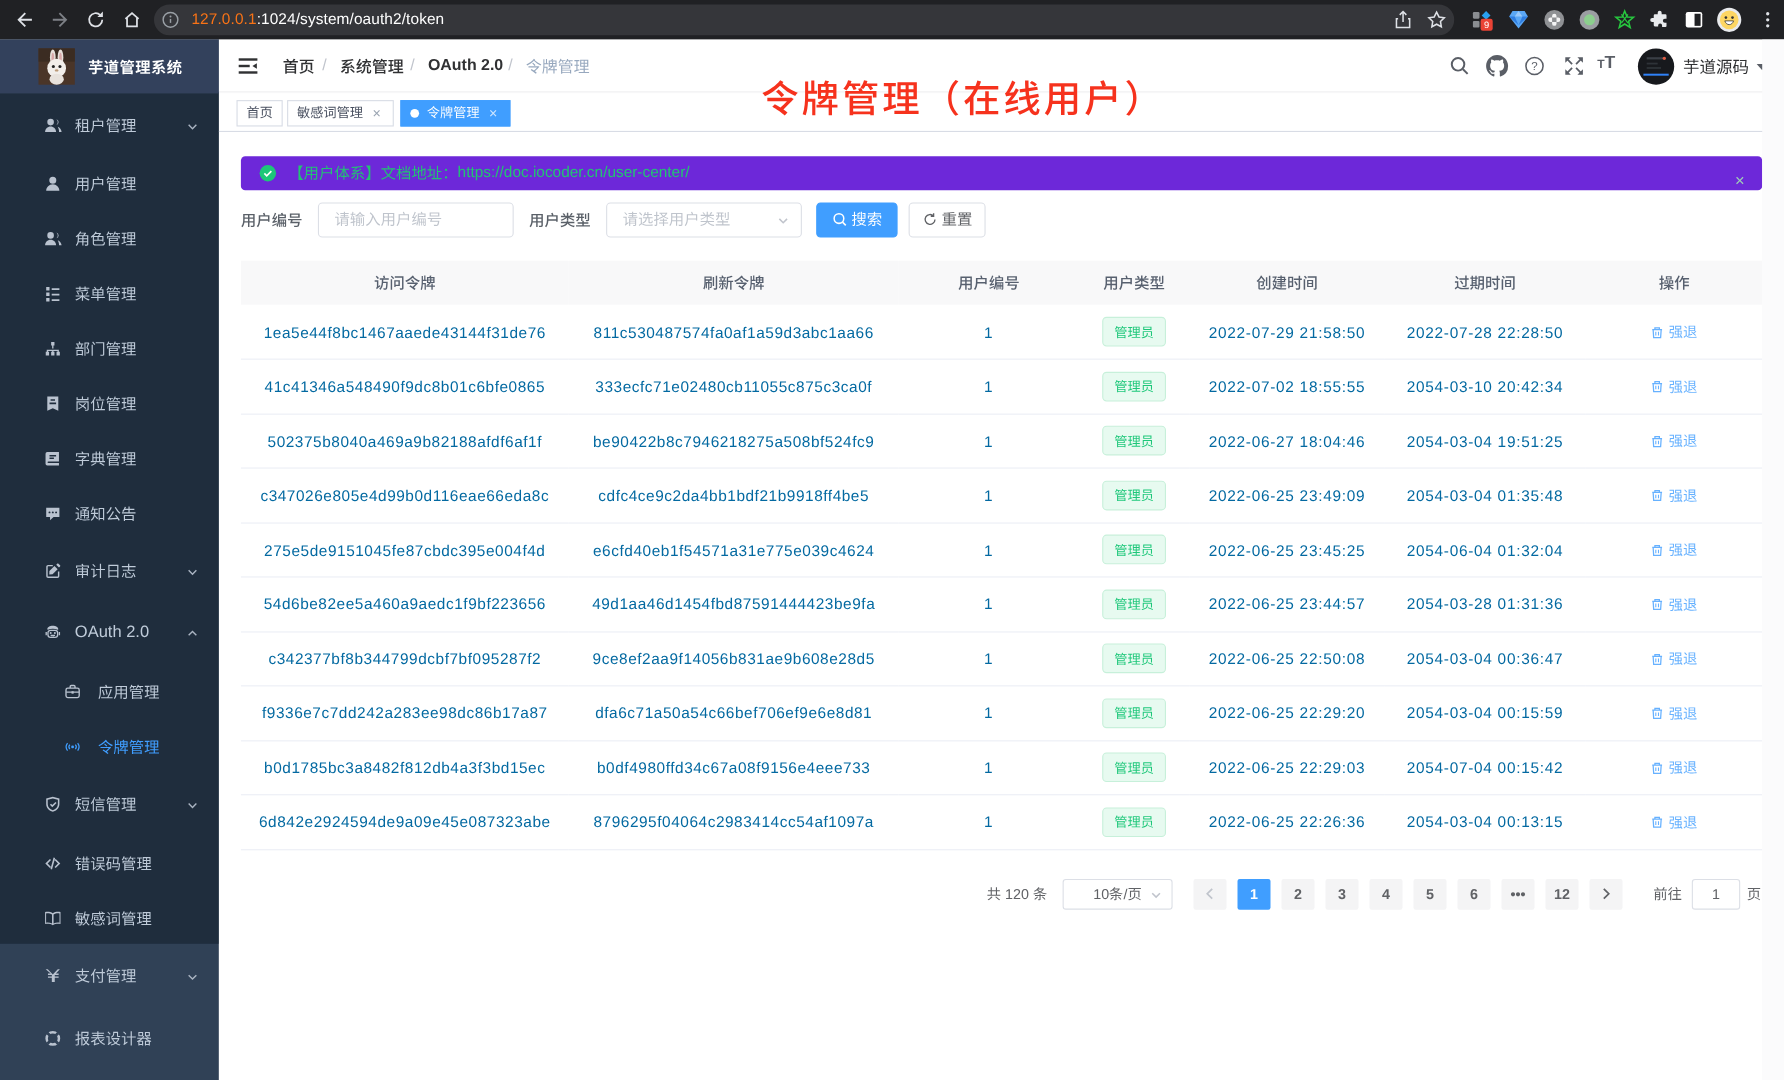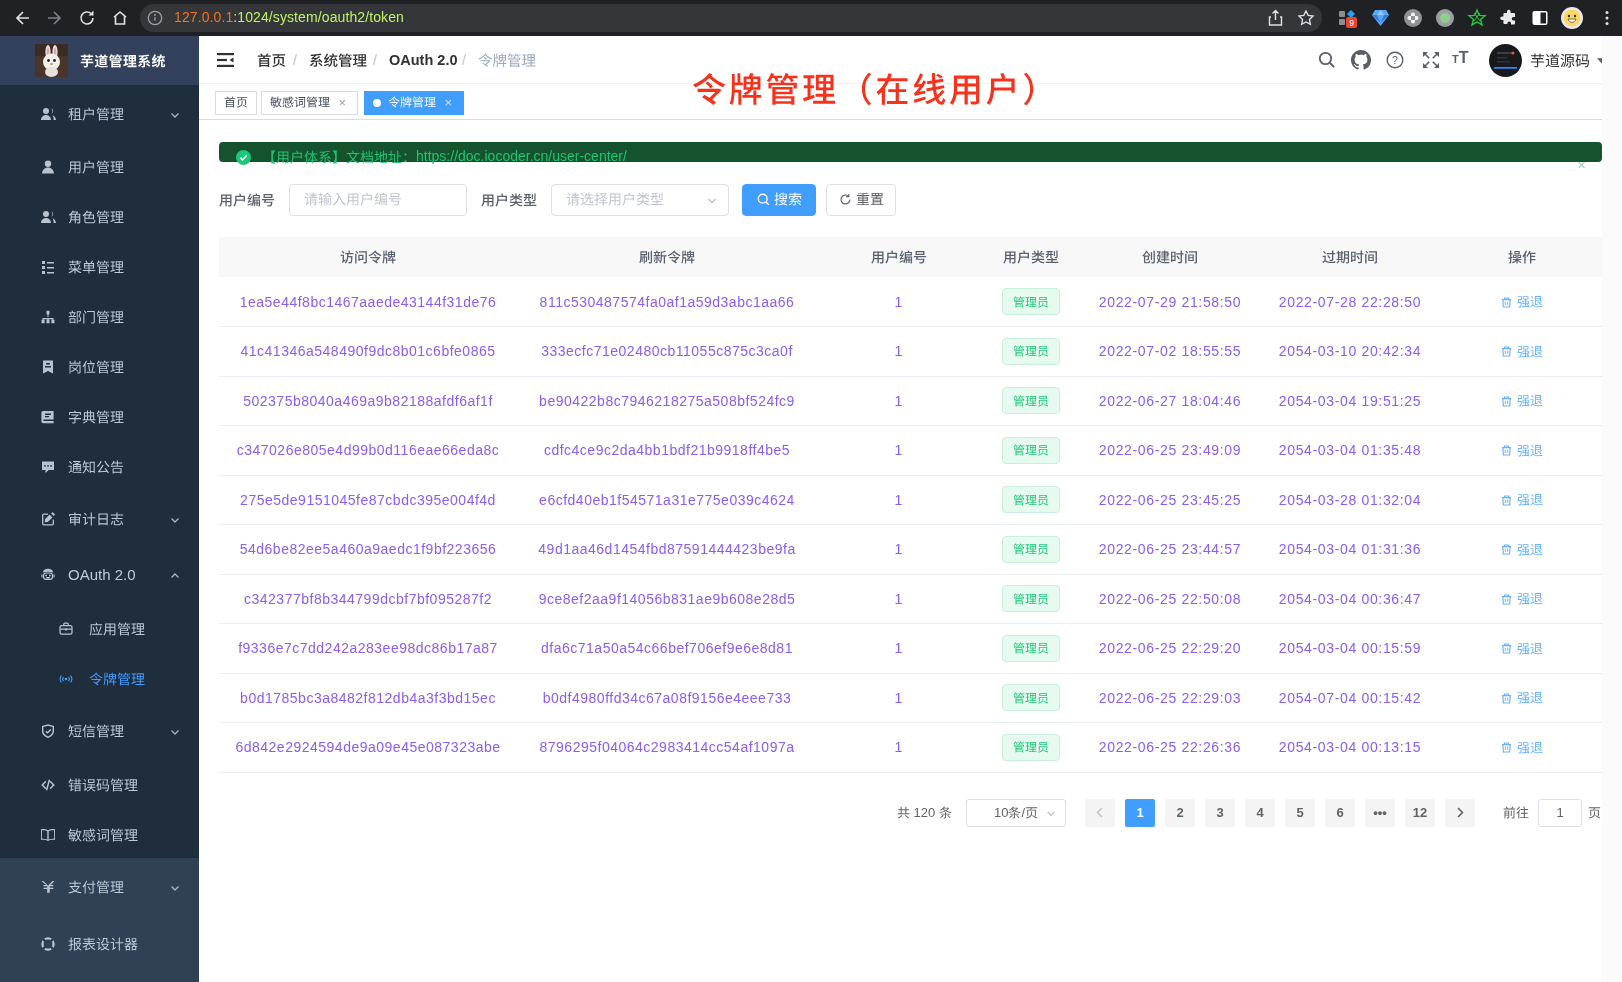--- a/index.html
+++ b/index.html
@@ -18,26 +18,26 @@
 .bc {position:absolute;top:0;line-height:48px;font-size:14.5px;color:#303133;}
 .bc b {font-weight:600;}
 .bc.sep {color:#c0c4cc;}
 .ni {position:absolute;}
 .tagsbar {position:absolute;left:199px;top:85px;width:1423px;height:35px;background:#fff;border-bottom:1px solid #d8dce5;box-shadow:0 1px 3px 0 rgba(0,0,0,.08);}
 .tab {position:absolute;top:6px;height:24px;line-height:22px;border:1px solid #d8dce5;background:#fff;color:#495060;font-size:12px;padding:0 8px;display:inline-block;}
 .tab .x {font-style:normal;color:#9aa4b1;margin-left:2px;font-size:13px;display:inline-block;width:14px;text-align:center;}
 .tab.active {background:#409eff;border-color:#409eff;color:#fff;}
 .tab .dot {display:inline-block;width:8px;height:8px;border-radius:50%;background:#fff;margin-right:7px;}
 .content {position:absolute;left:199px;top:120px;width:1423px;height:862px;background:#fff;}
-.alert {position:absolute;left:219px;top:142px;width:1383px;height:20px;background:#14532d;border-radius:4px;font-size:14px;color:#22c373;line-height:31px;}
+.alert {position:absolute;left:219px;top:142px;width:1383px;height:31px;background:#6d28d9;border-radius:4px;font-size:14px;color:#22c373;line-height:31px;}
 .formrow {position:absolute;left:0;top:184px;width:1622px;height:32px;}
 .finput {position:absolute;top:0;height:32px;line-height:29px;border:1px solid #dcdfe6;border-radius:4px;background:#fff;font-size:14px;padding-left:14px;}
 .btn {position:absolute;top:0;height:32px;line-height:29px;border:1px solid #dcdfe6;border-radius:4px;background:#fff;font-size:14px;text-align:center;}
 .btn.primary {background:#409eff;border-color:#409eff;}
-.tbl {border-collapse:collapse;table-layout:fixed;font-size:14px;color:#8b5cf6;}
+.tbl {border-collapse:collapse;table-layout:fixed;font-size:14px;color:#0369a1;}
 .tbl th {height:40px;background:#f8f8f9;text-align:center;}
 .tbl td {height:49.5px;border-bottom:1px solid #ebeef5;text-align:center;font-weight:400;}
 .tbl td:nth-child(1),.tbl td:nth-child(2) {letter-spacing:.5px;}
 .tbl td:nth-child(5),.tbl td:nth-child(6) {letter-spacing:.65px;}
 .tag {display:inline-block;width:58px;height:27px;line-height:25px;background:#e7faf0;border:1px solid #c7f0da;border-radius:4px;}
 .del {font-size:13px;}
 .pag {position:absolute;left:219px;top:799px;width:1383px;height:28px;font-size:13px;color:#606266;}
 .psel {position:absolute;left:747px;width:100px;height:28px;line-height:26px;border:1px solid #dcdfe6;border-radius:3px;text-align:center;color:#606266;}
 .pbtn {position:absolute;width:30px;height:28px;line-height:28px;background:#f4f4f5;border-radius:2px;text-align:center;color:#606266;font-weight:600;font-size:13px;}
 .pinput {position:absolute;left:1319px;width:44px;height:28px;line-height:26px;border:1px solid #dcdfe6;border-radius:3px;text-align:center;}
@@ -173,21 +173,21 @@
 <svg class="ci" style="left:111px;top:9px" width="18" height="18" viewBox="0 0 18 18">
       <path fill="none" stroke="#dee1e6" stroke-width="1.6" d="M3 8.2 9 3l6 5.2M4.5 7.2V15h9V7.2"></path>
     </svg>
 
 <div class="omnibox"></div>
 <svg class="ci" style="left:147px;top:10px" width="16" height="16" viewBox="0 0 16 16">
       <circle cx="8" cy="8" r="6.7" fill="none" stroke="#9aa0a6" stroke-width="1.3"></circle>
       <path stroke="#9aa0a6" stroke-width="1.3" d="M8 7.2v3.6"></path>
       <circle cx="8" cy="5" r=".9" fill="#9aa0a6"></circle>
     </svg>
-<div class="url"><span style="color:#f97316">127.0.0.1</span><span style="color:#bef264">:1024/system/oauth2/token</span></div>
+<div class="url"><span style="color:#f97316">127.0.0.1</span><span style="color:#ffffff">:1024/system/oauth2/token</span></div>
 
 <svg class="ci" style="left:1267px;top:9px" width="17" height="18" viewBox="0 0 17 18">
       <path fill="none" stroke="#dee1e6" stroke-width="1.4" d="M4 8H2.5v8h12V8H13M8.5 1.5V11M5.5 4.5l3-3 3 3"></path>
     </svg>
 <svg class="ci" style="left:1297px;top:9px" width="18" height="18" viewBox="0 0 18 18">
       <path fill="none" stroke="#dee1e6" stroke-width="1.4" d="m9 2 2.2 4.4 4.8.7-3.5 3.4.8 4.8L9 13l-4.3 2.3.8-4.8L2 7.1l4.8-.7z"></path>
     </svg>
 <svg class="ci" style="left:1338px;top:8px" width="20" height="20" viewBox="0 0 20 20">
       <rect x="1" y="3" width="6" height="6" rx="1" fill="#8a8d91"></rect>
       <rect x="1" y="11" width="6" height="6" rx="1" fill="#8a8d91"></rect>
@@ -850,21 +850,21 @@
         <td>e6cfd40eb1f54571a31e775e039c4624</td>
         <td>1</td>
         <td><span class="tag"><svg style="vertical-align:-0.12em;" width="36.0" height="12" viewBox="0 0 3000 1000" fill="#1dc779">
               <g transform="translate(0,880) scale(1,-1)">
                 <use href="#gr7ba1" x="0"></use>
                 <use href="#gr7406" x="1000"></use>
                 <use href="#gr5458" x="2000"></use>
               </g>
             </svg></span></td>
         <td>2022-06-25 23:45:25</td>
-        <td>2054-03-28 01:32:04</td>
+        <td>2054-06-04 01:32:04</td>
         <td><span class="del"><svg width="13" height="13" viewBox="0 0 16 16" style="vertical-align:-2px">
               <path fill="none" stroke="#66b1ff" stroke-width="1.4" d="M2.5 4.5h11M5.5 4.5v-2h5v2M3.5 4.5l.6 9h7.8l.6-9"></path>
               <path stroke="#66b1ff" stroke-width="1.2" d="M6.5 7v4M9.5 7v4"></path>
             </svg> <svg style="vertical-align:-0.12em;" width="26.0" height="13" viewBox="0 0 2000 1000" fill="#66b1ff">
               <g transform="translate(0,880) scale(1,-1)">
                 <use href="#gr5f3a" x="0"></use>
                 <use href="#gr9000" x="1000"></use>
               </g>
             </svg></span></td>
       </tr>
@@ -873,21 +873,21 @@
         <td>49d1aa46d1454fbd87591444423be9fa</td>
         <td>1</td>
         <td><span class="tag"><svg style="vertical-align:-0.12em;" width="36.0" height="12" viewBox="0 0 3000 1000" fill="#1dc779">
               <g transform="translate(0,880) scale(1,-1)">
                 <use href="#gr7ba1" x="0"></use>
                 <use href="#gr7406" x="1000"></use>
                 <use href="#gr5458" x="2000"></use>
               </g>
             </svg></span></td>
         <td>2022-06-25 23:44:57</td>
-        <td>2054-03-04 01:31:36</td>
+        <td>2054-03-28 01:31:36</td>
         <td><span class="del"><svg width="13" height="13" viewBox="0 0 16 16" style="vertical-align:-2px">
               <path fill="none" stroke="#66b1ff" stroke-width="1.4" d="M2.5 4.5h11M5.5 4.5v-2h5v2M3.5 4.5l.6 9h7.8l.6-9"></path>
               <path stroke="#66b1ff" stroke-width="1.2" d="M6.5 7v4M9.5 7v4"></path>
             </svg> <svg style="vertical-align:-0.12em;" width="26.0" height="13" viewBox="0 0 2000 1000" fill="#66b1ff">
               <g transform="translate(0,880) scale(1,-1)">
                 <use href="#gr5f3a" x="0"></use>
                 <use href="#gr9000" x="1000"></use>
               </g>
             </svg></span></td>
       </tr>

